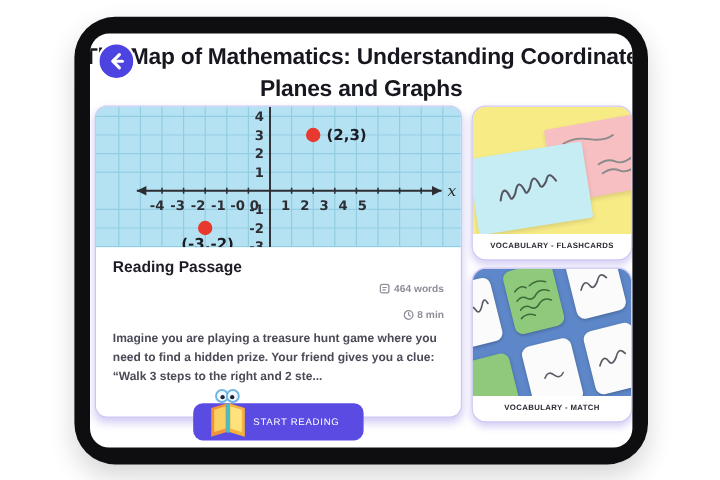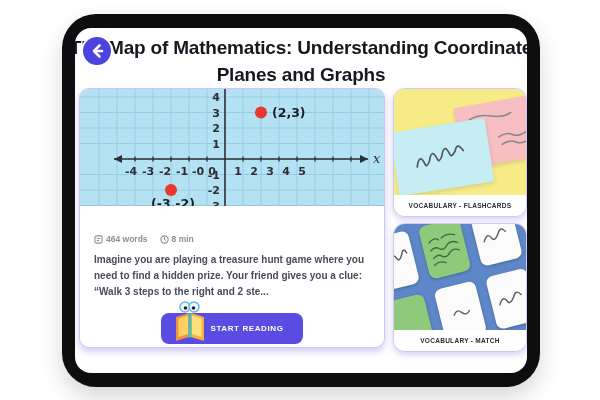--- a/index.html
+++ b/index.html
@@ -35,29 +35,29 @@
     position:absolute; left:4px; top:60px; width:306px; height:260px;
     background:#ffffff; border:1.5px solid #cdc5f4; border-radius:10px;
     box-shadow:0 4px 7px rgba(110,90,220,.30); overflow:visible;
   }
   .graph-wrap {
     width:100%; height:117px; background:#b5e2f2; border-radius:8px 8px 0 0;
     overflow:hidden; position:relative;
   }
   .reading-body { padding:9px 14px 0 14px; }
   .reading-title { font-size:13px; font-weight:800; color:#1d1d28; }
-  .meta-row { display:flex; align-items:flex-end; gap:12px; margin-top:19px; color:#8e8e9a; font-size:8.5px; font-weight:700; }
+  .meta-row { display:flex; align-items:flex-end; gap:12px; margin-top:5px; color:#8e8e9a; font-size:8.5px; font-weight:700;flex-direction:column; }
   .meta-item { display:flex; align-items:center; gap:3px; }
   .excerpt { margin-top:8px; font-size:10px; line-height:16px; font-weight:700; color:#4b4b58; }
   .cta-btn {
     position:relative; margin:13px auto 0 auto; width:142px; height:31px;
     background:#5a4ce2; border-radius:8px; border:none; cursor:pointer;
     display:flex; align-items:center; justify-content:center; padding-left:30px;
   }
-  .cta-label { color:#ffffff; font-size:8px; font-weight:700; letter-spacing:.6px; }
+  .cta-label { color:#ffffff; font-size:8px; font-weight:400; letter-spacing:.6px; }
   .book-mascot { position:absolute; left:12px; top:-13px; width:34px; height:44px; }
 
   
   .activity-col { position:absolute; left:318px; top:60px; width:134px; }
   .activity-card {
     width:134px; background:#ffffff; border:1.5px solid #cfc7f4; border-radius:12px;
     box-shadow:0 3px 6px rgba(110,90,220,.28); overflow:hidden; cursor:pointer;
   }
   .activity-card + .activity-card { margin-top:6px; }
   .thumb { position:relative; width:100%; height:106px; overflow:hidden; }
@@ -158,20 +158,21 @@
               <text x="140" y="120.5" text-anchor="end" font-size="11" font-weight="bold" fill="#2d2d33" font-family="DejaVu Sans, sans-serif">-3</text>
               <text x="293" y="74" font-size="13" font-style="italic" fill="#2d2d33" font-family="DejaVu Serif, serif">x</text>
               <circle cx="181" cy="23.5" r="6" fill="#e8392e"></circle>
               <text font-size="12.5" font-weight="bold" fill="#1c1c24" font-family="DejaVu Sans, sans-serif" x="192" y="28">(2,3)</text>
               <circle cx="91" cy="101" r="6" fill="#e8392e"></circle>
               <text font-size="12.5" font-weight="bold" fill="#1c1c24" font-family="DejaVu Sans, sans-serif" x="93" y="118.5" text-anchor="middle">(-3,-2)</text>
             </svg>
           </div>
 
         <div class="reading-body">
+          <div class="reading-title">Reading Passage</div>
 
           <div class="meta-row">
             <span class="meta-item">
               <span>
                 <svg width="9" height="9" viewBox="0 0 10 10">
                     <rect x="1" y="1" width="8" height="8" rx="2" fill="none" stroke="#8e8e9a" stroke-width="1.2"></rect>
                     <line x1="3" y1="4" x2="7" y2="4" stroke="#8e8e9a" stroke-width="1.1"></line>
                     <line x1="3" y1="6.2" x2="6" y2="6.2" stroke="#8e8e9a" stroke-width="1.1"></line>
                   </svg>
               </span>

